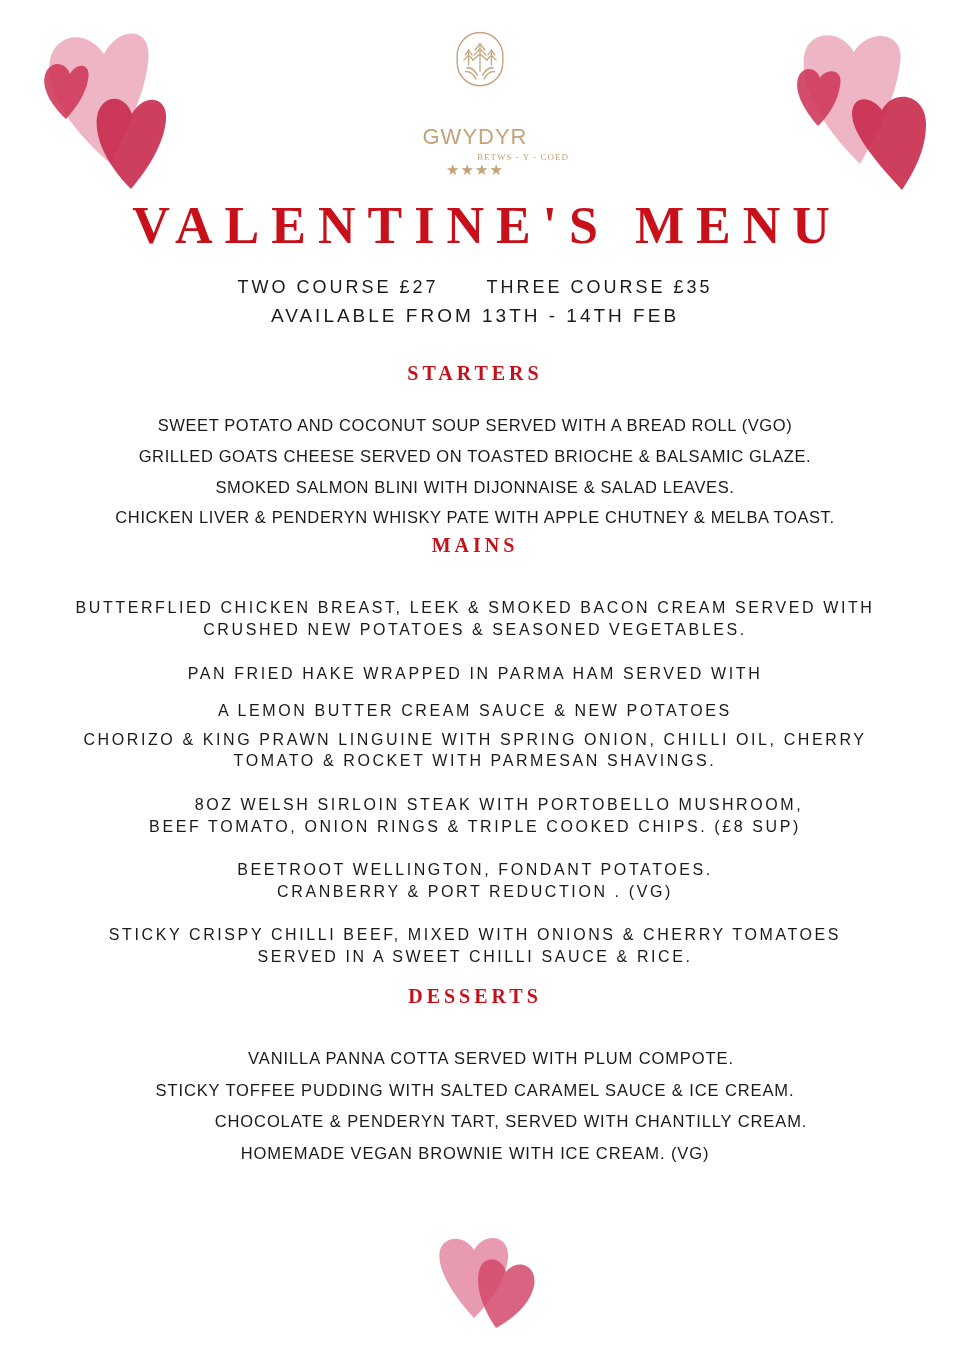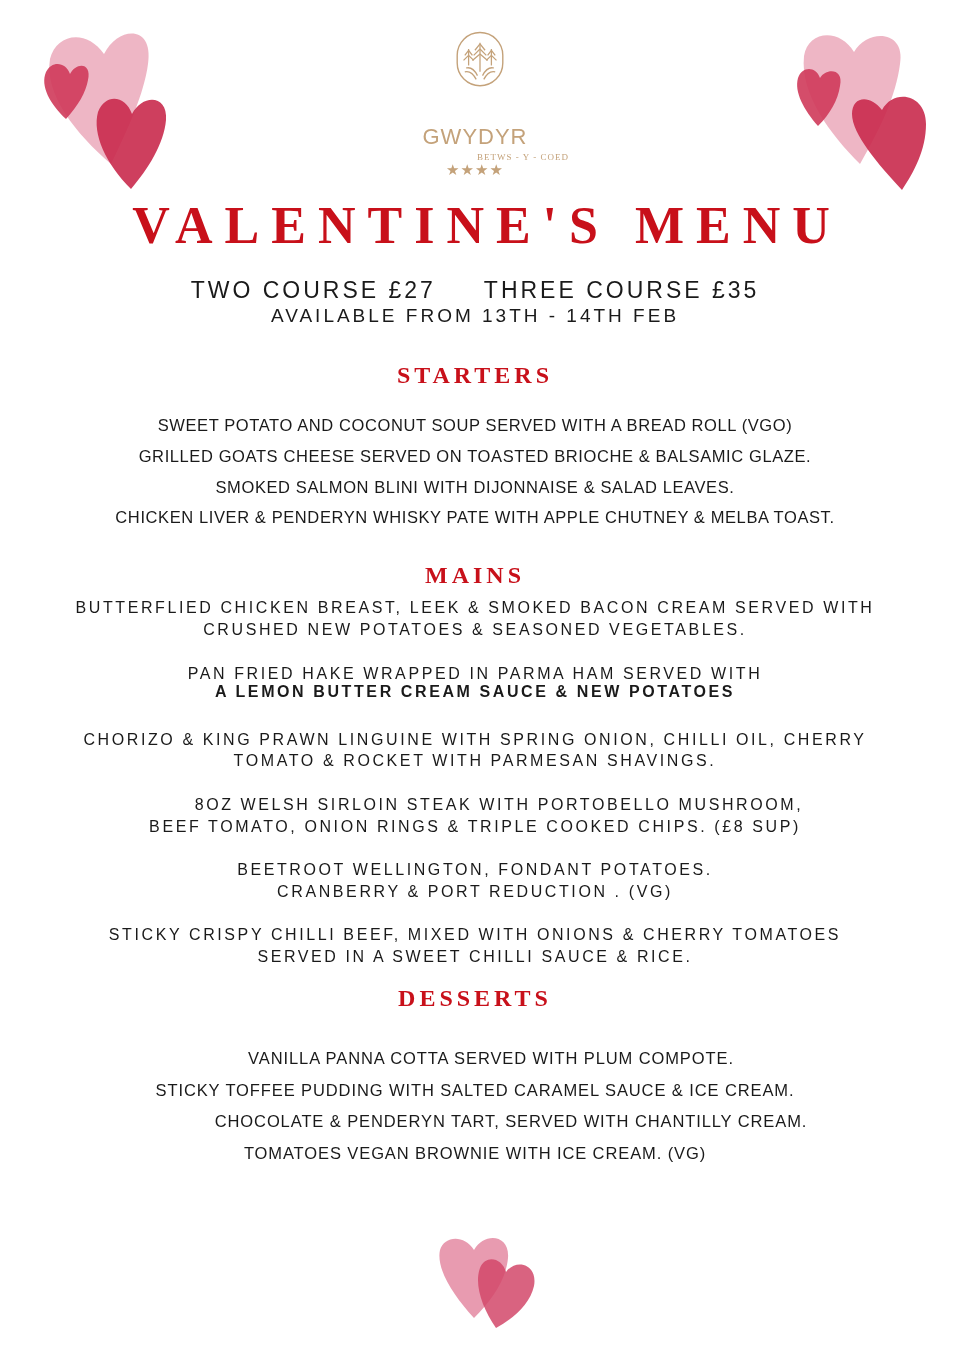--- a/index.html
+++ b/index.html
@@ -8,26 +8,26 @@
   .abs { position: absolute; }
   .center-line { position: absolute; left: 0; width: 950px; text-align: center; white-space: nowrap; }
 
   .logo { left: 420px; top: 30px; width: 120px; height: 150px; }
   .logo-name { top: 124px; font-size: 22px; letter-spacing: 1px; color: #c4a27a; font-family: "Liberation Sans", sans-serif; }
   .logo-sub { top: 152px; font-size: 9px; letter-spacing: 1px; color: #c4a27a; font-family: "Liberation Serif", serif; padding-left: 48px; }
   .logo-stars { top: 161px; font-size: 15px; letter-spacing: 1px; color: #c4a27a; }
 
   .title { top: 196px; font-family: "Liberation Serif", "DejaVu Serif", serif; font-weight: bold;
            font-size: 52px; letter-spacing: 12px; color: #c8101a; padding-left: 12px; }
-  .prices { top: 277px; font-size: 23px; letter-spacing: 3px; color: #1a1a1a; }
+  .prices { top: 277px; font-size: 18px; letter-spacing: 3px; color: #1a1a1a; }
   .prices span.gap { display: inline-block; width: 48px; }
   .avail { top: 305px; font-size: 19px; letter-spacing: 3px; color: #1a1a1a; }
 
   .sec-head { font-family: "Liberation Serif", "DejaVu Serif", serif; font-weight: bold;
-              font-size: 24px; letter-spacing: 4px; color: #c8101a; }
+              font-size: 20px; letter-spacing: 4px; color: #c8101a; }
 
   .starter { font-size: 16.5px; letter-spacing: 0.6px; color: #1a1a1a; }
   .main-line { font-size: 16px; letter-spacing: 2.6px; color: #1a1a1a; }
   .dessert { font-size: 16.5px; letter-spacing: 0.9px; color: #1a1a1a; }
 
   .hearts { position: absolute; }
 </style>
 </head>
 <body>
 
@@ -70,37 +70,37 @@
   <span>TWO COURSE £27</span><span class="gap"></span><span>THREE COURSE £35</span>
 </div>
 <div class="center-line avail">AVAILABLE FROM 13TH - 14TH FEB</div>
 
 <div class="center-line sec-head" style="top:362px;">STARTERS</div>
 <div class="center-line starter" style="top:416px;">SWEET POTATO AND COCONUT SOUP SERVED WITH A BREAD ROLL (VGO)</div>
 <div class="center-line starter" style="top:447px;">GRILLED GOATS CHEESE SERVED ON TOASTED BRIOCHE &amp; BALSAMIC GLAZE.</div>
 <div class="center-line starter" style="top:478px;">SMOKED SALMON BLINI WITH DIJONNAISE &amp; SALAD LEAVES.</div>
 <div class="center-line starter" style="top:508px;">CHICKEN LIVER &amp; PENDERYN WHISKY PATE WITH APPLE CHUTNEY &amp; MELBA TOAST.</div>
 
-<div class="center-line sec-head" style="top:562px;">MAINS</div>
+<div class="center-line sec-head" style="top:534px;">MAINS</div>
 
 <div class="center-line main-line" style="top:599px;">BUTTERFLIED CHICKEN BREAST, LEEK &amp; SMOKED BACON CREAM SERVED WITH</div>
 <div class="center-line main-line" style="top:621px;">CRUSHED NEW POTATOES &amp; SEASONED VEGETABLES.</div>
 
 <div class="center-line main-line" style="top:665px;">PAN FRIED HAKE WRAPPED IN PARMA HAM SERVED WITH</div>
-<div class="center-line main-line" style="top:683px;font-weight:bold;">A LEMON BUTTER CREAM SAUCE &amp; NEW POTATOES</div>
+<div class="center-line main-line" style="top:702px;">A LEMON BUTTER CREAM SAUCE &amp; NEW POTATOES</div>
 
 <div class="center-line main-line" style="top:731px;">CHORIZO &amp; KING PRAWN LINGUINE WITH SPRING ONION, CHILLI OIL, CHERRY</div>
 <div class="center-line main-line" style="top:752px;">TOMATO &amp; ROCKET WITH PARMESAN SHAVINGS.</div>
 
 <div class="center-line main-line" style="top:796px;padding-left:24px;">8OZ WELSH SIRLOIN STEAK WITH PORTOBELLO MUSHROOM,</div>
 <div class="center-line main-line" style="top:818px;">BEEF TOMATO, ONION RINGS &amp; TRIPLE COOKED CHIPS. (£8 SUP)</div>
 
 <div class="center-line main-line" style="top:861px;">BEETROOT WELLINGTON, FONDANT POTATOES.</div>
 <div class="center-line main-line" style="top:883px;">CRANBERRY &amp; PORT REDUCTION . (VG)</div>
 
 <div class="center-line main-line" style="top:926px;">STICKY CRISPY CHILLI BEEF, MIXED WITH ONIONS &amp; CHERRY TOMATOES</div>
 <div class="center-line main-line" style="top:948px;">SERVED IN A SWEET CHILLI SAUCE &amp; RICE.</div>
 
 <div class="center-line sec-head" style="top:985px;">DESSERTS</div>
 <div class="center-line dessert" style="top:1049px;padding-left:16px;">VANILLA PANNA COTTA SERVED WITH PLUM COMPOTE.</div>
 <div class="center-line dessert" style="top:1081px;">STICKY TOFFEE PUDDING  WITH SALTED CARAMEL SAUCE &amp; ICE CREAM.</div>
 <div class="center-line dessert" style="top:1112px;margin-left:36px;">CHOCOLATE &amp; PENDERYN TART, SERVED WITH CHANTILLY CREAM.</div>
-<div class="center-line dessert" style="top:1144px;">TOMATOES VEGAN BROWNIE WITH ICE CREAM. (VG)</div>
+<div class="center-line dessert" style="top:1144px;">HOMEMADE VEGAN BROWNIE WITH ICE CREAM. (VG)</div>
 
 </body></html>

